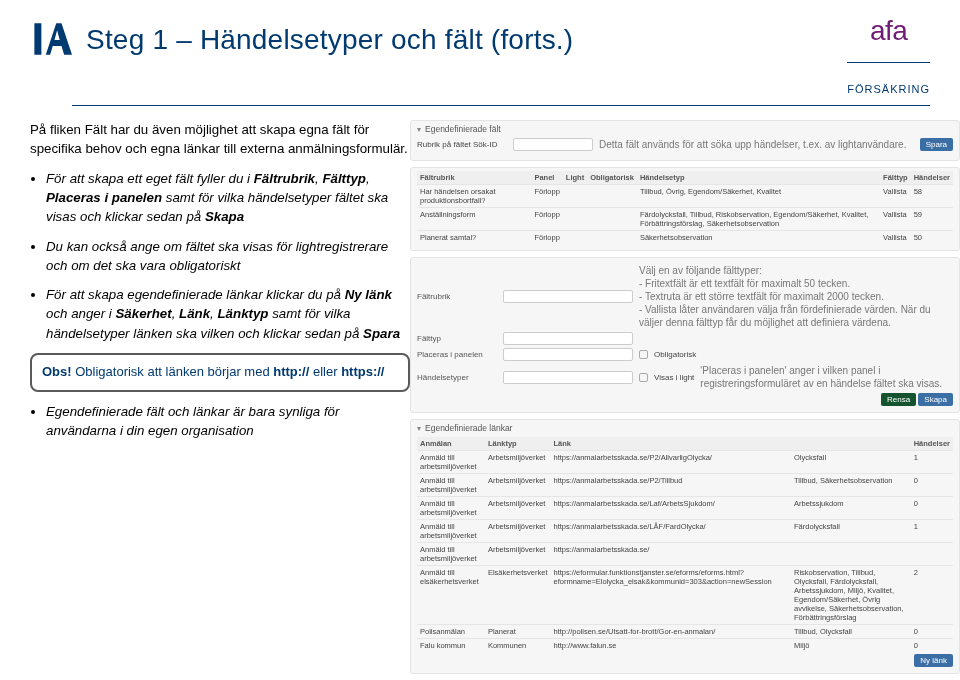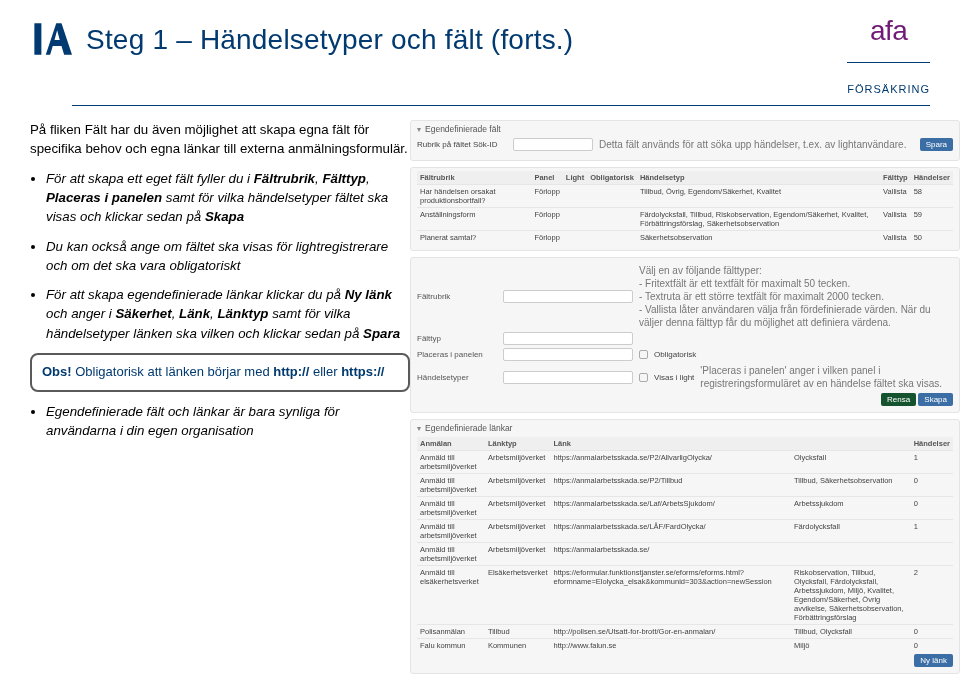--- a/index.html
+++ b/index.html
@@ -215,21 +215,21 @@
             </tr>
             <tr>
               <td>Anmäld till elsäkerhetsverket</td>
               <td>Elsäkerhetsverket</td>
               <td>https://eformular.funktionstjanster.se/eforms/eforms.html?eformname=Elolycka_elsak&amp;kommunid=303&amp;action=newSession</td>
               <td>Riskobservation, Tillbud, Olycksfall, Färdolycksfall, Arbetssjukdom, Miljö, Kvalitet, Egendom/Säkerhet, Övrig avvikelse, Säkerhetsobservation, Förbättringsförslag</td>
               <td>2</td>
             </tr>
             <tr>
               <td>Polisanmälan</td>
-              <td>Tillbud</td>
+              <td>Planerat</td>
               <td>http://polisen.se/Utsatt-for-brott/Gor-en-anmalan/</td>
               <td>Tillbud, Olycksfall</td>
               <td>0</td>
             </tr>
             <tr>
               <td>Falu kommun</td>
               <td>Kommunen</td>
               <td>http://www.falun.se</td>
               <td>Miljö</td>
               <td>0</td>

